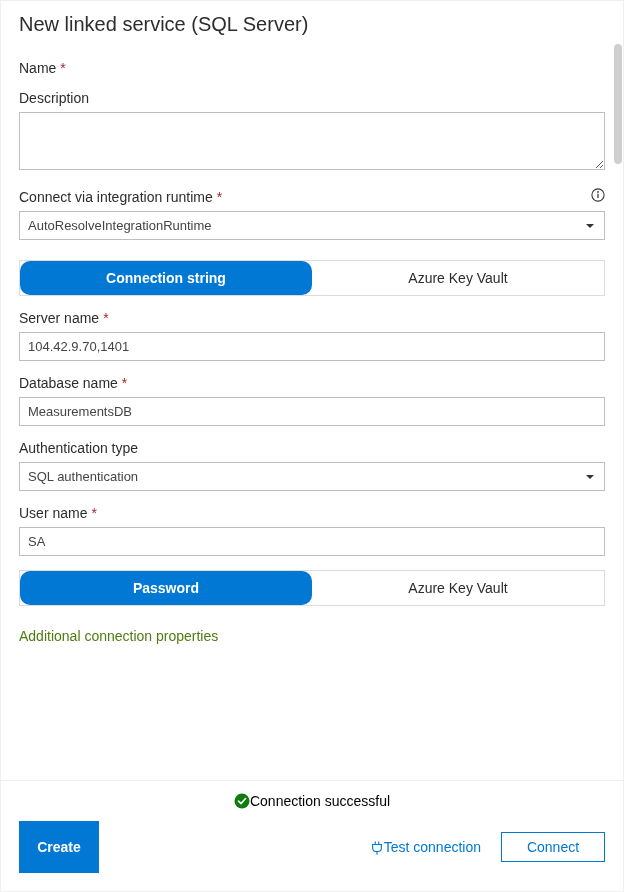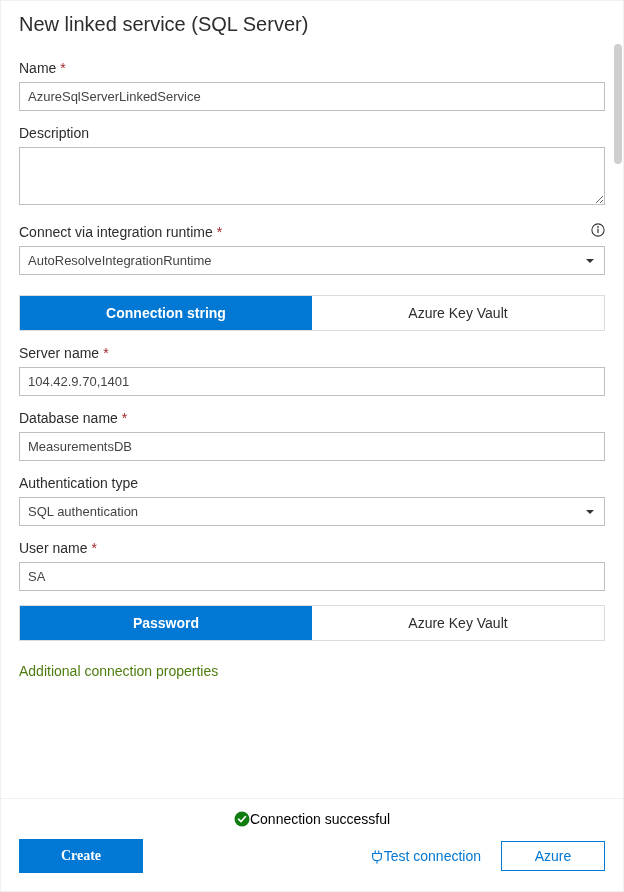--- a/index.html
+++ b/index.html
@@ -16,52 +16,51 @@
     color: #444; background: #fff; outline: none;
   }
   .textarea-input { height: 58px; resize: both; }
   .select-input { appearance: none; -webkit-appearance: none; background: #fff; padding-right: 28px; }
   .select-wrap { position: relative; width: 100%; }
   .select-caret { position: absolute; right: 10px; top: 50%; transform: translateY(-50%); pointer-events: none; }
   .info-icon { margin-left: auto; }
   .label-row { display: flex; align-items: center; }
   .tab-row { display: flex; margin-top: 20px; border: 1px solid #dcdcdc; }
   .tab-row.small { margin-top: 14px; }
-  .tab { flex: 1; text-align: center; font-size: 14px; padding: 9px 0; cursor: pointer; color: #2d2d2d; background: #fff; }
+  .tab { flex: 1; text-align: center; font-size: 14px; padding: 9px 0; cursor: pointer; color: #2d2d2d; background: #fff; border-radius: 10px; }
   .tab.active { background: #0078d4; color: #fff; font-weight: 600; }
   .nested-box { border: 1px solid #dcdcdc; border-top: none; padding: 12px 12px 14px 12px; }
   .nested-label { font-size: 13px; color: #2d2d2d; margin-bottom: 6px; }
   .section-title { font-size: 14px; color: #4d7c0f; margin-top: 22px; }
   .add-new { display: flex; align-items: center; gap: 10px; margin-top: 10px; padding: 2px 8px; font-size: 14px; color: #2d2d2d; cursor: pointer; }
   .plus-icon-svg { width: 16px; height: 16px; }
   .footer { border-top: 1px solid #f0f0f0; padding: 10px 18px 18px 18px; }
   .status-row { display: flex; justify-content: center; align-items: flex-end; font-size: 14px; color: #000000; padding: 2px 0 12px 0; }
   .success-icon { width: 16px; height: 16px; }
   .button-row { display: flex; align-items: center; }
-  .btn-create { background: #0078d4; color: #fff; border: none; font-size: 14px; font-weight: 600; padding: 9px 0; width: 124px; cursor: pointer; font-family: Liberation Serif, serif; }
+  .btn-create { background: #0078d4; color: #fff; border: none; font-size: 14px; font-weight: 600; padding: 18px 0; width: 80px; cursor: pointer; }
   .spacer { flex: 1; }
   .btn-test { display: flex; align-items: flex-end; color: #0078d4; font-size: 14px; background: none; border: none; cursor: pointer; padding: 6px 10px; margin-right: 10px; }
   .btn-cancel { background: #fff; color: #0078d4; border: 1px solid #0078d4; font-size: 14px; padding: 6px 0; width: 104px; cursor: pointer; }
   .plug-icon { width: 14px; height: 14px; }
   .caret-svg { width: 10px; height: 10px; }
 </style>
 </head>
 <body>
 
 <div class="panel">
   <div class="header">New linked service (SQL Server)</div>
 
   <div class="content">
 
     
     <div class="field-label">
       <span>Name</span>
       <span class="asterisk">*</span>
     </div>
-    <input class="text-input" type="text" value="AzureSqlServerLinkedService" style="">
 
     
     <div class="field-label">Description</div>
     <textarea class="textarea-input" style=""></textarea>
 
     
     <div class="field-label label-row">
       <span>Connect via integration runtime</span>
       <span class="asterisk">*</span>
       <span class="info-icon">
@@ -151,16 +150,16 @@
     </div>
     <div class="button-row">
       <button class="btn-create">Create</button>
       <div class="spacer"></div>
       <button class="btn-test">
         <svg class="plug-icon" viewBox="0 0 16 16">
           <path d="M6 1 L6 4 M10 1 L10 4 M3 4 H13 V8 A4 4 0 0 1 9 12 H7 A4 4 0 0 1 3 8 Z M8 12 V15" stroke="#0078d4" stroke-width="1.3" fill="none" stroke-linecap="round"></path>
         </svg>
         <span>Test connection</span>
       </button>
-      <button class="btn-cancel">Azure</button>
+      <button class="btn-cancel">Connect</button>
     </div>
   </div>
 </div>
 
 </body></html>

